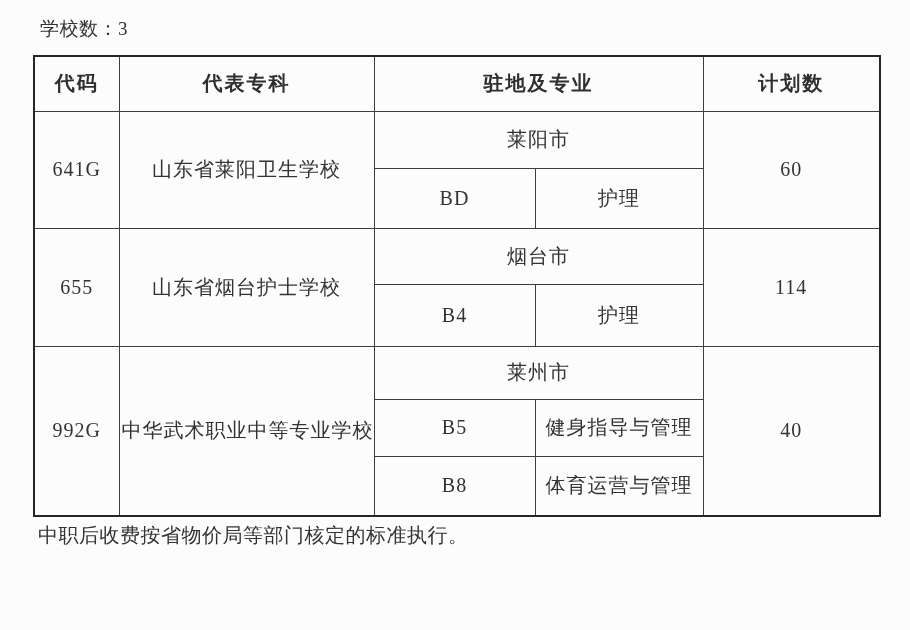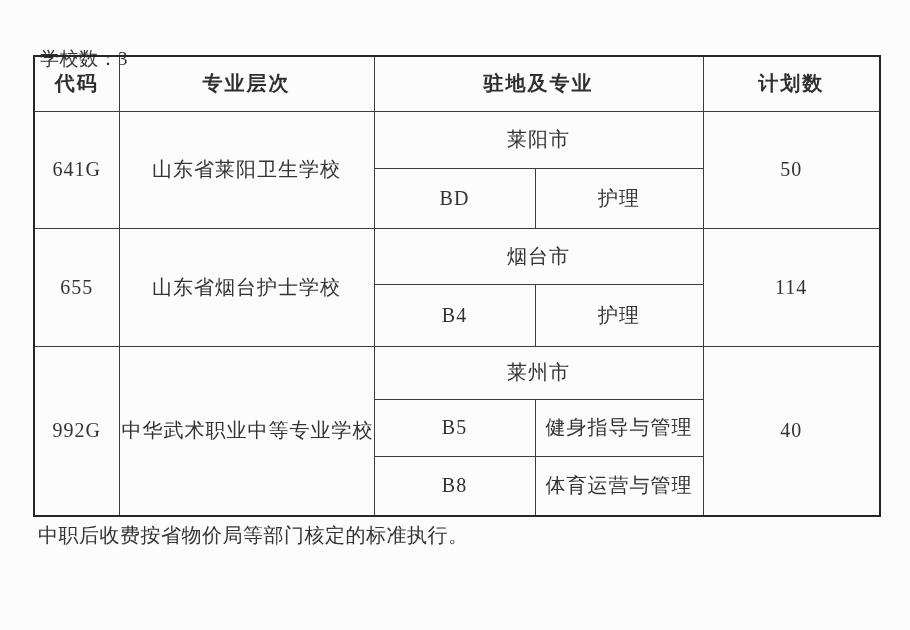--- a/index.html
+++ b/index.html
@@ -21,21 +21,20 @@
     left: 40px;
     top: 16px;
     width: 840px;
     display: flex;
     justify-content: space-between;
     align-items: baseline;
     font-family: "Liberation Serif", "DejaVu Serif", serif;
     font-size: 19px;
     color: #333;
     letter-spacing: 0.5px;
-    margin-top: 30px;
   }
   
   table.plan-table {
     position: absolute;
     left: 33px;
     top: 55px;
     width: 846px;
     border-collapse: collapse;
     table-layout: fixed;
     border: 2px solid #262626;
@@ -100,32 +99,32 @@
     <colgroup>
       <col style="width:85px">
       <col style="width:255px">
       <col style="width:161px">
       <col style="width:168px">
       <col style="width:177px">
     </colgroup>
     <thead>
       <tr class="h-head">
         <th>代码</th>
-        <th>专业层次</th>
+        <th>代表专科</th>
         <th colspan="2">驻地及专业</th>
         <th>计划数</th>
       </tr>
     </thead>
     <tbody>
 
       <tr class="h-r1a">
         <td rowspan="2">641G</td>
         <td rowspan="2" class="school-cell">山东省莱阳卫生学校</td>
         <td colspan="2">莱阳市</td>
-        <td rowspan="2">50</td>
+        <td rowspan="2">60</td>
       </tr>
       <tr class="h-r1b">
         <td>BD</td>
         <td>护理</td>
       </tr>
 
       <tr class="h-r2a">
         <td rowspan="2">655</td>
         <td rowspan="2" class="school-cell">山东省烟台护士学校</td>
         <td colspan="2">烟台市</td>

